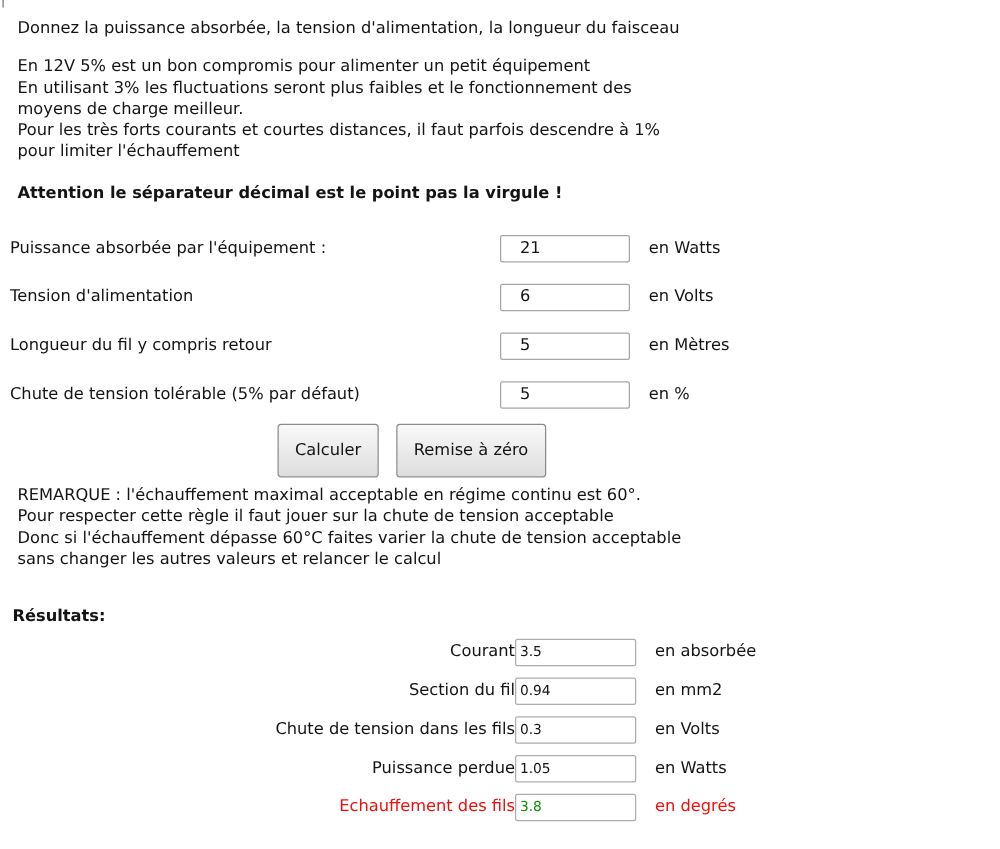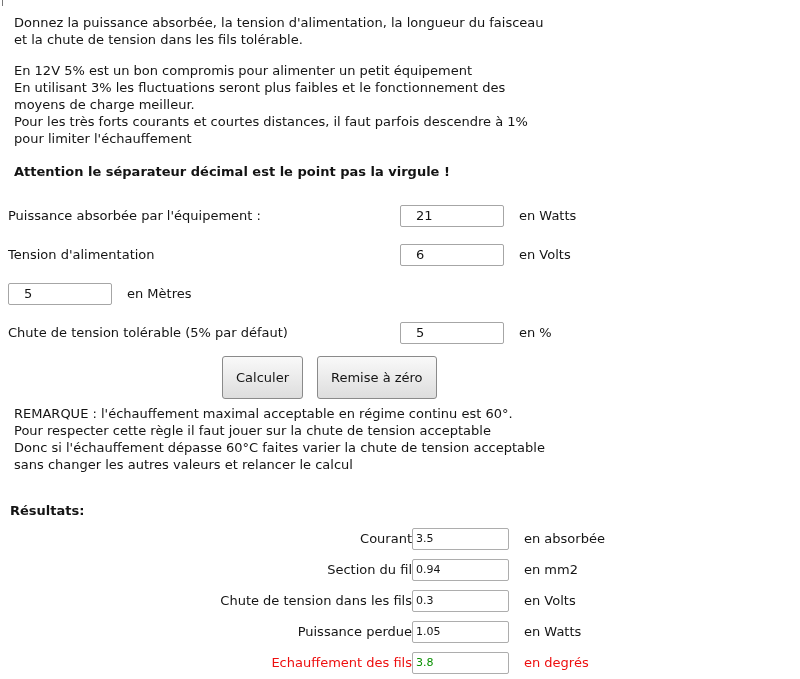--- a/index.html
+++ b/index.html
@@ -58,21 +58,20 @@
   .value-green { color: #089000; }
 </style>
 </head>
 <body>
 
 <div class="page">
   <div class="corner-mark"></div>
 
   <div class="para indent">
     <div>Donnez la puissance absorbée, la tension d'alimentation, la longueur du faisceau</div>
-    <div>et la chute de tension dans les fils tolérable.</div>
   </div>
 
   <div class="para indent advice">
     <div>En 12V 5% est un bon compromis pour alimenter un petit équipement</div>
     <div>En utilisant 3% les fluctuations seront plus faibles et le fonctionnement des</div>
     <div>moyens de charge meilleur.</div>
     <div>Pour les très forts courants et courtes distances, il faut parfois descendre à 1%</div>
     <div>pour limiter l'échauffement</div>
   </div>
 
@@ -83,20 +82,21 @@
       <label class="f-label">Puissance absorbée par l'équipement :</label>
       <input class="f-input" type="text" value="21" style="">
       <span class="f-unit">en Watts</span>
     </div>
     <div class="form-row">
       <label class="f-label">Tension d'alimentation</label>
       <input class="f-input" type="text" value="6" style="">
       <span class="f-unit">en Volts</span>
     </div>
     <div class="form-row">
+      <label class="f-label">Longueur du fil y compris retour</label>
       <input class="f-input" type="text" value="5" style="">
       <span class="f-unit">en Mètres</span>
     </div>
     <div class="form-row">
       <label class="f-label">Chute de tension tolérable (5% par défaut)</label>
       <input class="f-input" type="text" value="5" style="">
       <span class="f-unit">en %</span>
     </div>
   </div>
 

